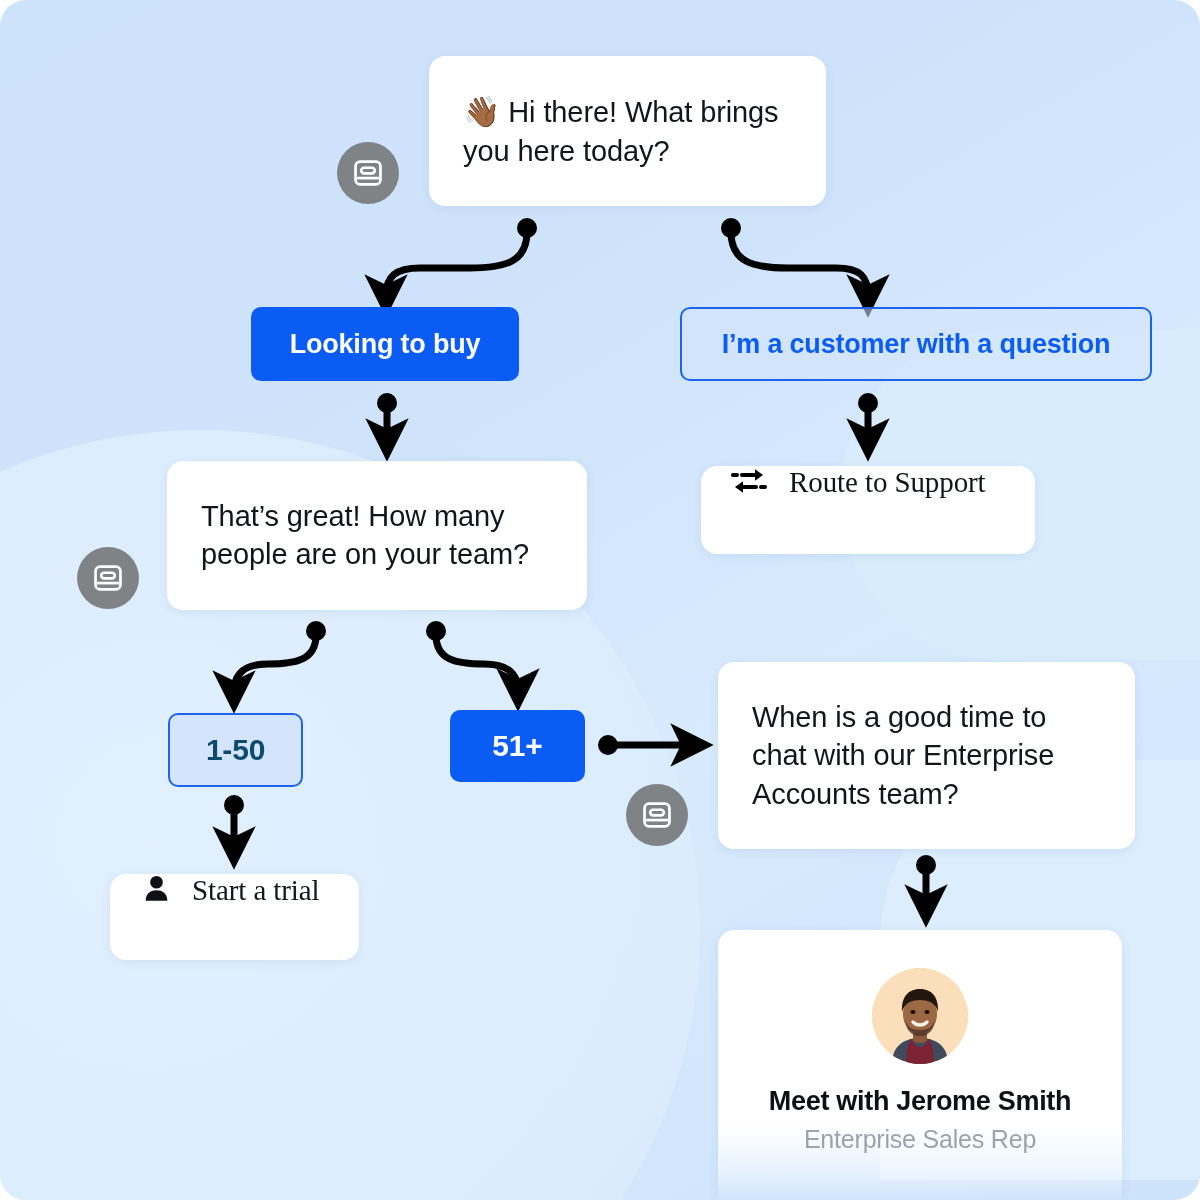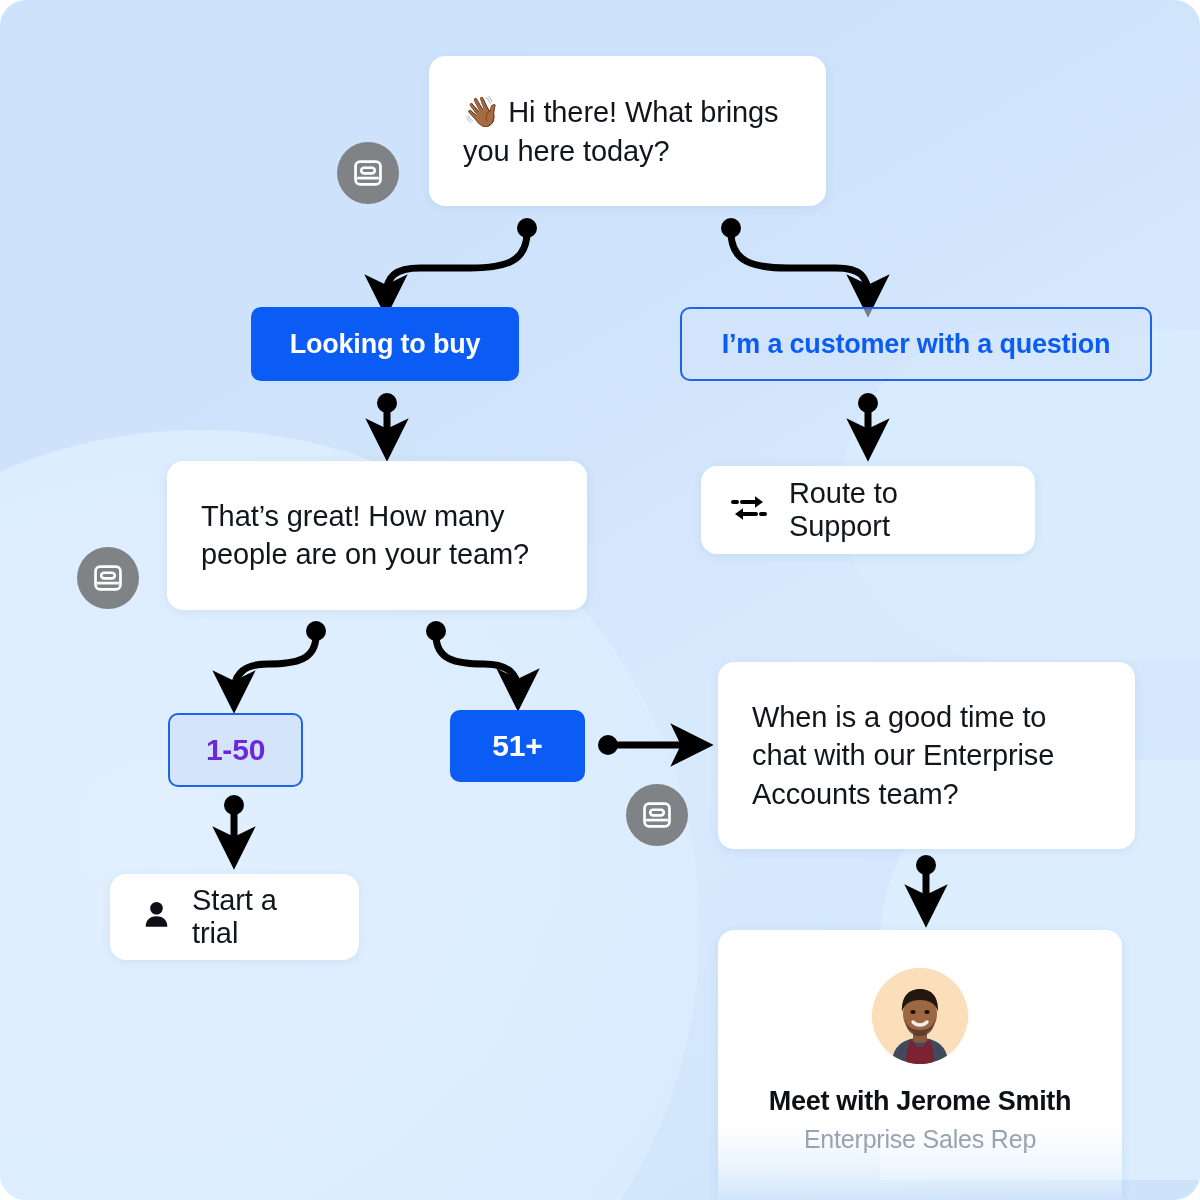--- a/index.html
+++ b/index.html
@@ -94,36 +94,37 @@
     font-weight: bold;
     letter-spacing: -0.2px;
   }
   .btn-solid {
     background: #0b5cf5;
     color: #ffffff;
     border: none;
   }
   .btn-outline {
     background: #d3e4fb;
-    color: #6d28d9;
+    color: #0c4a6e;
     border: 2px solid #1f63e8;
     justify-content: center;
   }
   .btn-outline-faint {
     background: rgba(210,228,251,0.55);
     color: #0b5cf5;
     border: 2px solid #1f63e8;
   }
 
   
   .action-card {
     display: flex;
-    align-items: center;
+    align-items: flex-start;
     gap: 22px;
     padding: 0 30px;
+    font-family: Liberation Serif, serif;
   }
   .action-label {
     font-size: 29px;
     color: #11161d;
     letter-spacing: -0.1px;
   }
 
   
   .rep-card {
     position: absolute;

